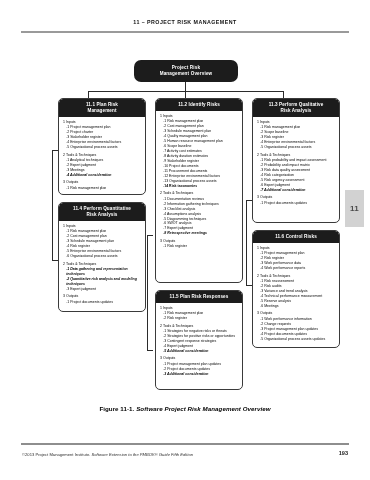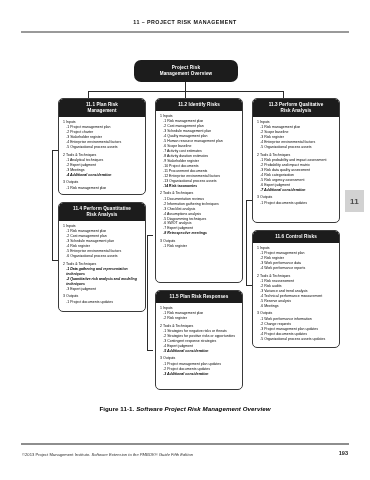--- a/index.html
+++ b/index.html
@@ -18,21 +18,21 @@
     text-align:center;font-size:5.3px;font-weight:bold;
     letter-spacing:.45px;color:#111;
   }
   .rule-top{
     position:absolute;top:31px;left:21px;width:328px;height:1.6px;
     background:#9a9a9a;
   }
 
   
   .chap-tab{
-    position:absolute;right:6px;top:190px;width:19px;height:22px;
+    position:absolute;right:6px;top:190px;width:19px;height:37px;
     background:#d2d2d2;display:flex;align-items:center;justify-content:center;
     font-size:8px;font-weight:bold;color:#4b4b4b;letter-spacing:.3px;
   }
 
   
   .figure{position:absolute;top:50px;left:35px;width:300px;height:345px;}
 
   
   .lines{position:absolute;inset:0;}
   .ln{position:absolute;background:#2b2b2b;}

